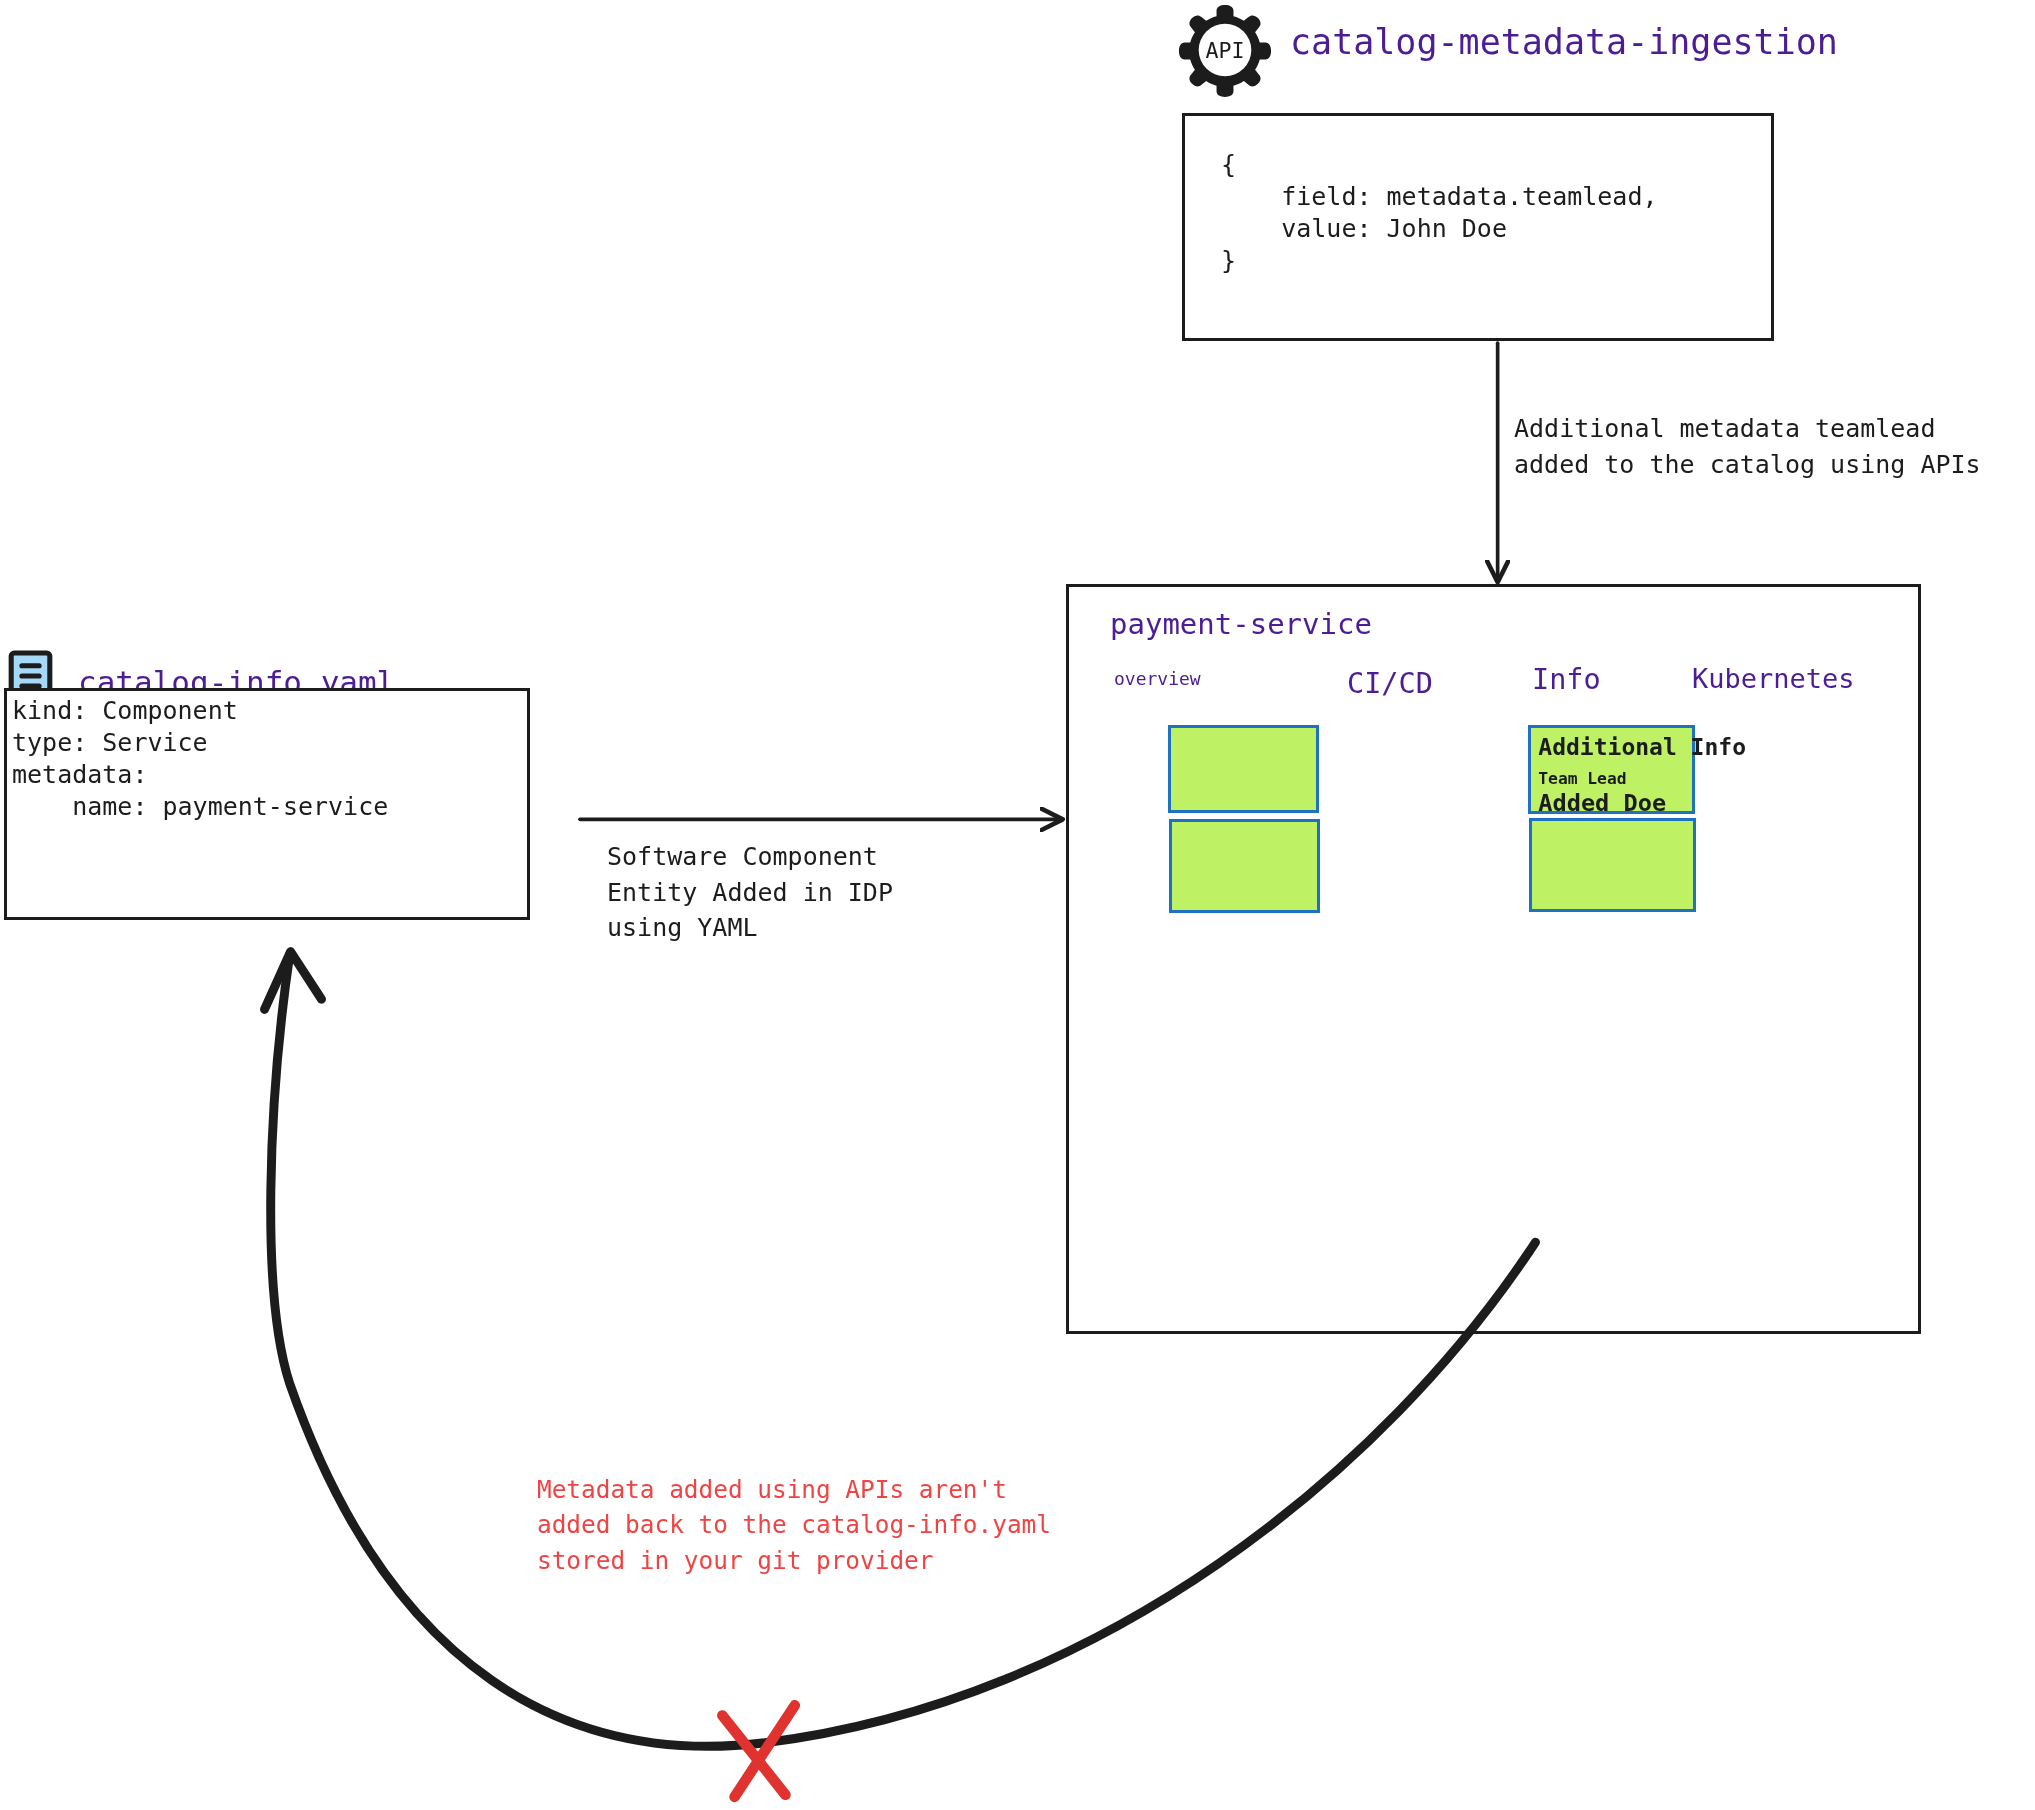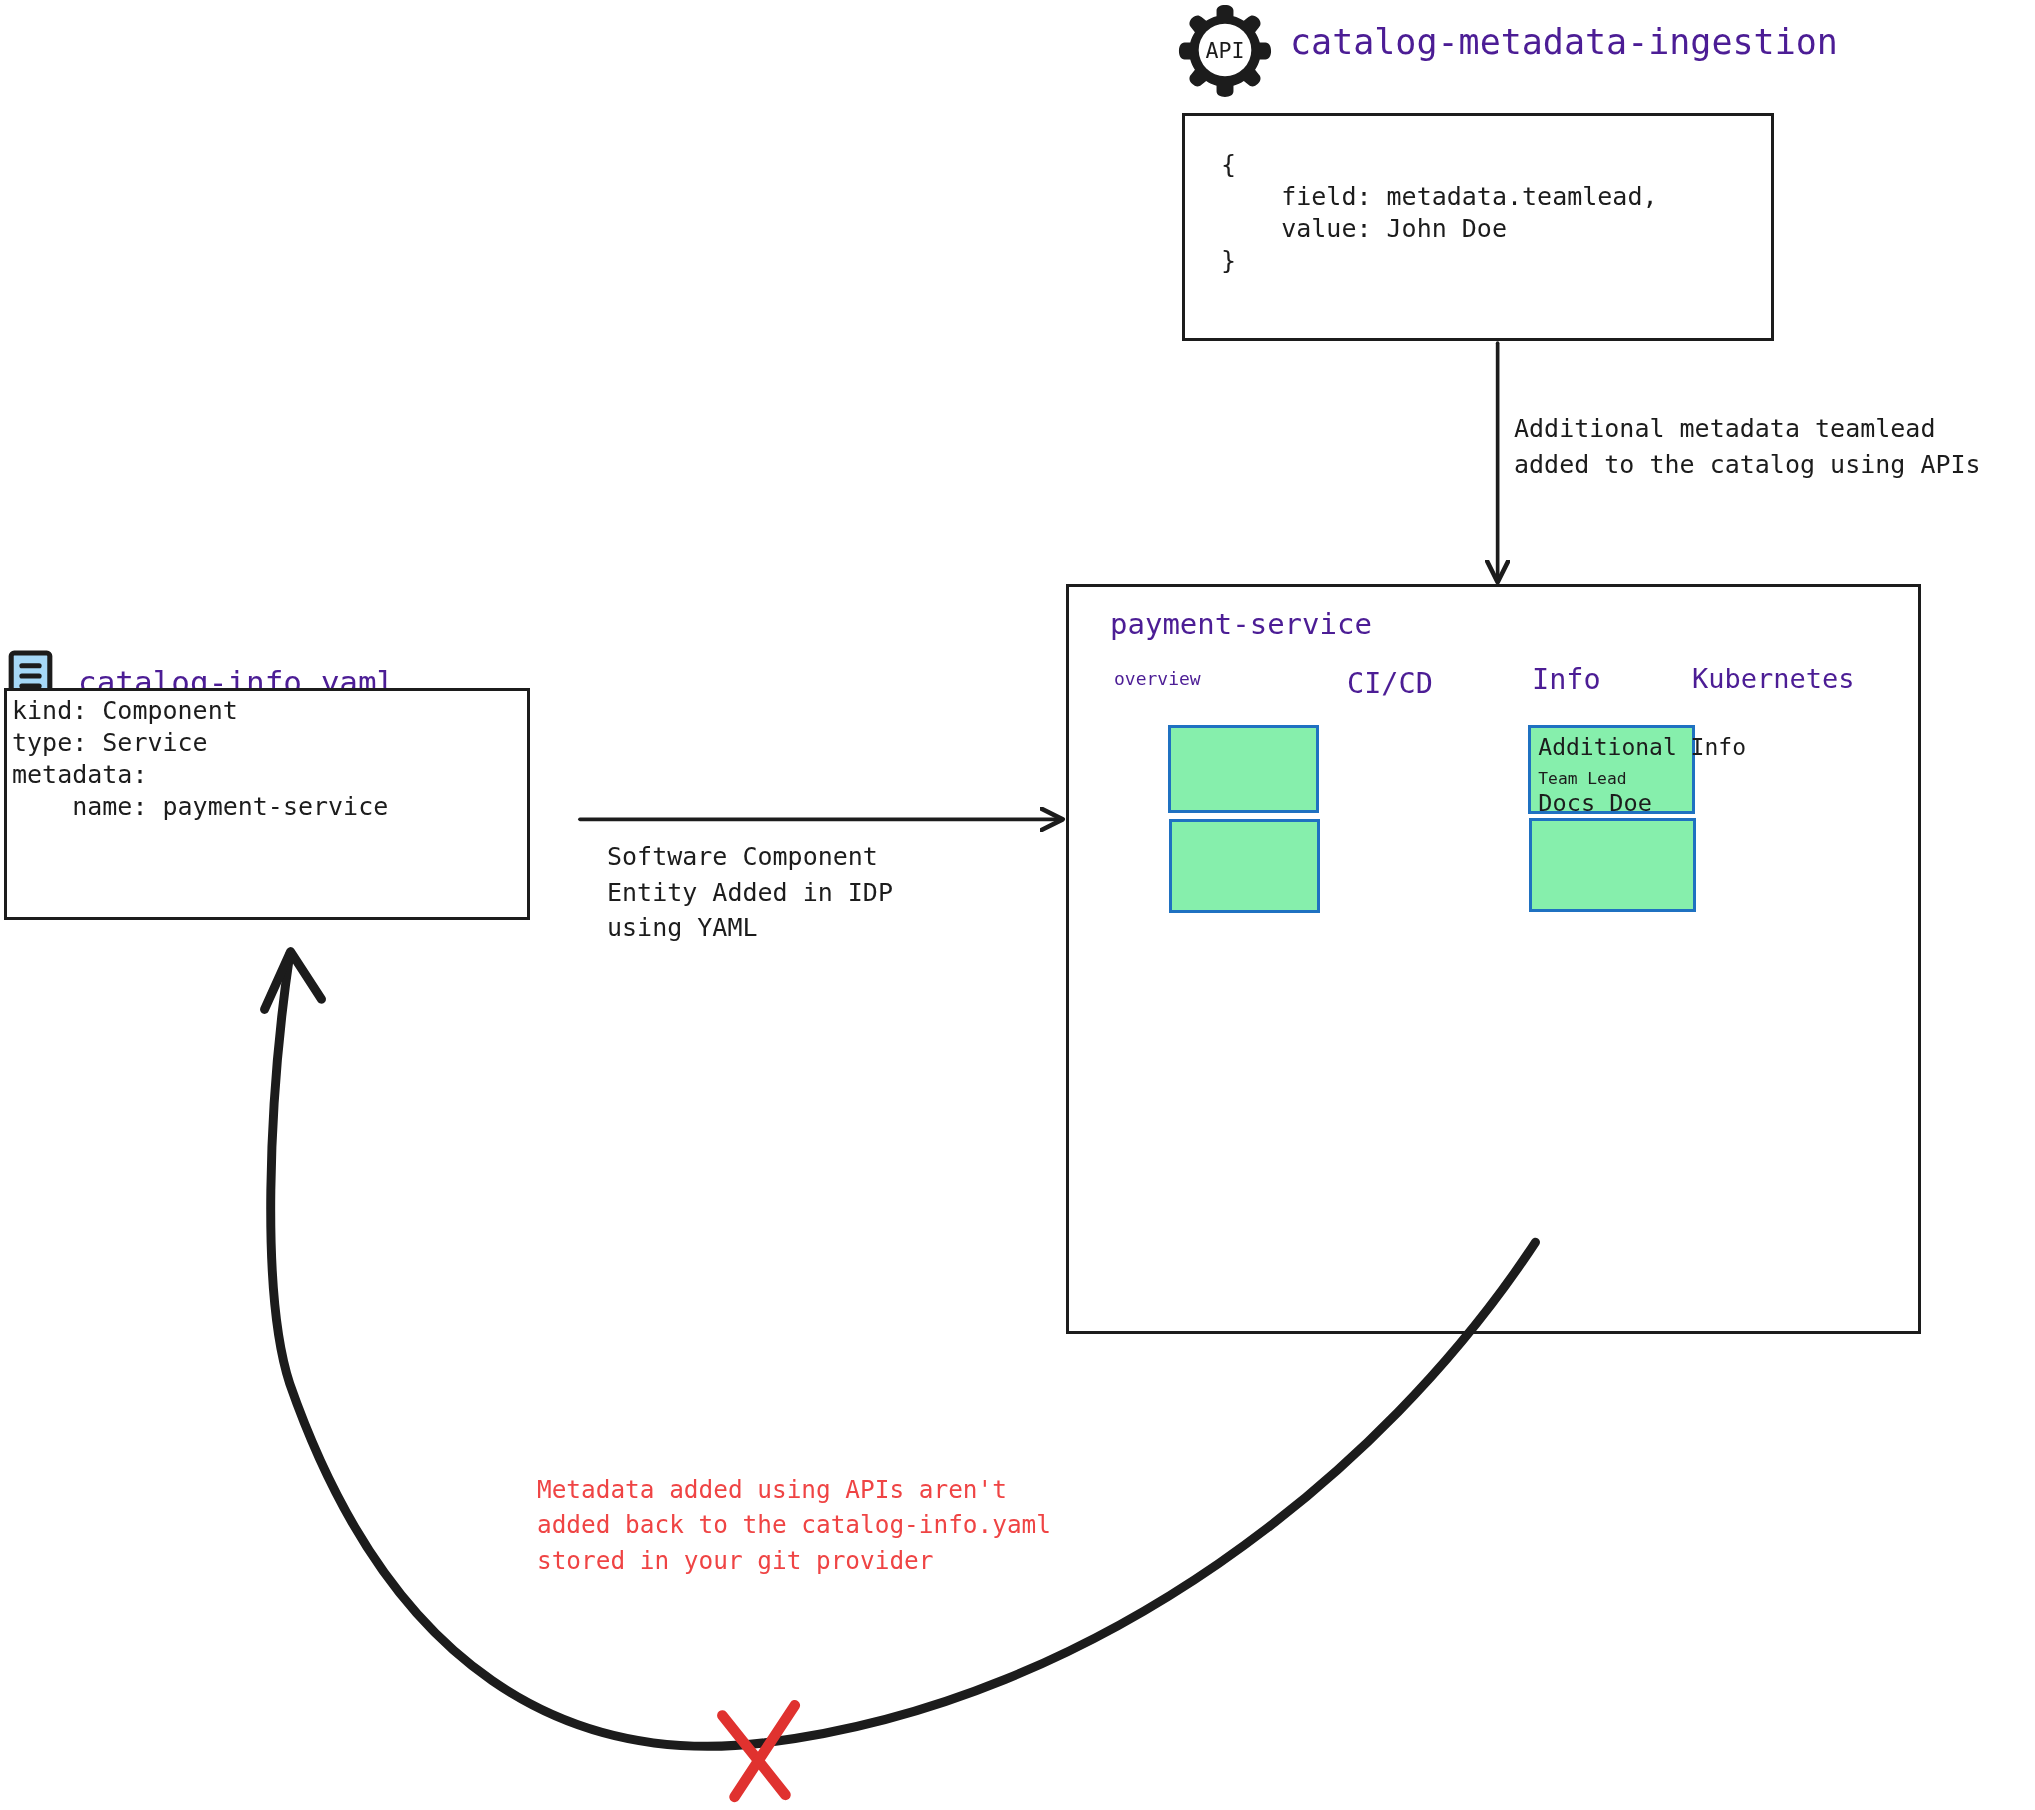--- a/index.html
+++ b/index.html
@@ -34,22 +34,23 @@
   }
 
   
   .black-box {
     border: 3.7px solid #1c1c1c;
     background: #ffffff;
     box-sizing: border-box;
   }
   .blue-box {
     border: 3.7px solid #1f71c1;
-    background: #86efac;
+    background: #bef264;
     box-sizing: border-box;
+    font-weight: bold;
   }
 
   
   .api-icon { width: 94px; height: 94px; }
 
   
   .yaml-icon { width: 45px; height: 61px; }
 
   svg.overlay {
     position: absolute;
@@ -123,21 +124,21 @@
     <div class="abs blue-title" style="left:45px; top:81px; font-size:18px;">overview</div>
     <div class="abs blue-title" style="left:278px; top:80px; font-size:28.5px;">CI/CD</div>
     <div class="abs blue-title" style="left:463px; top:76px; font-size:28.5px;">Info</div>
     <div class="abs blue-title" style="left:623px; top:76px; font-size:27px;">Kubernetes</div>
 
     <div class="abs blue-box" style="left:99px; top:138px; width:151px; height:88px;"></div>
 
     <div class="abs blue-box" style="left:459px; top:138px; width:167px; height:89px;">
       <div class="mono" style="position:absolute; left:7.3px; top:4.9px; font-size:23px;">Additional Info</div>
       <div class="mono" style="position:absolute; left:7.3px; top:41px; font-size:16.3px;">Team Lead</div>
-      <div class="mono" style="position:absolute; left:7.3px; top:60px; font-size:23.6px;">Docs Doe</div>
+      <div class="mono" style="position:absolute; left:7.3px; top:60px; font-size:23.6px;">Added Doe</div>
     </div>
 
     <div class="abs blue-box" style="left:100px; top:232px; width:151px; height:94px;"></div>
 
     <div class="abs blue-box" style="left:460px; top:231px; width:167px; height:94px;"></div>
   </div>
 
   <div class="abs mono" style="left:537px; top:1472px; font-size:24.4px; line-height:1.45; color:#ef4444;">Metadata added using APIs aren't
 added back to the catalog-info.yaml
 stored in your git provider</div>

